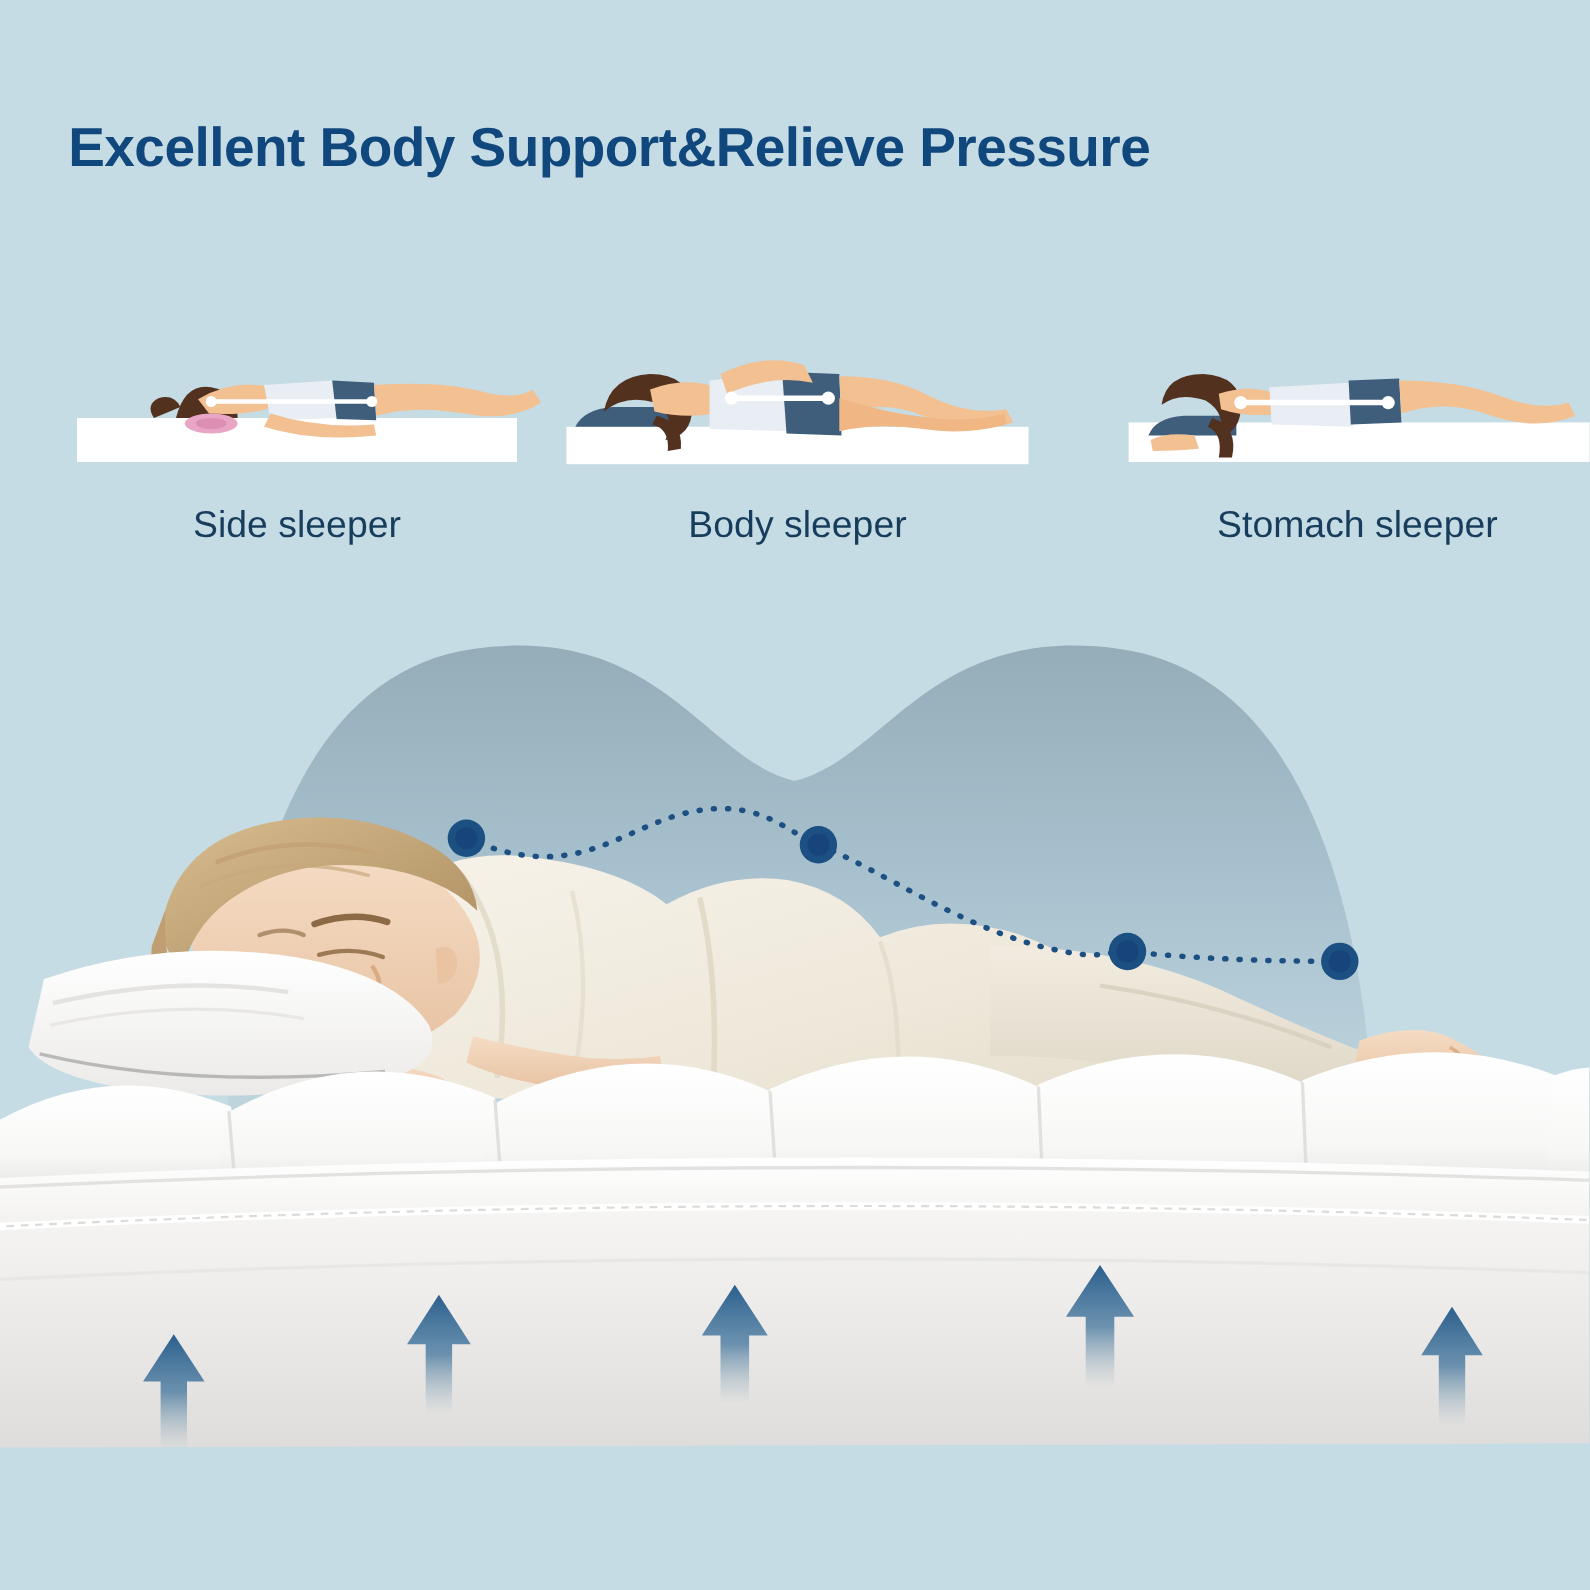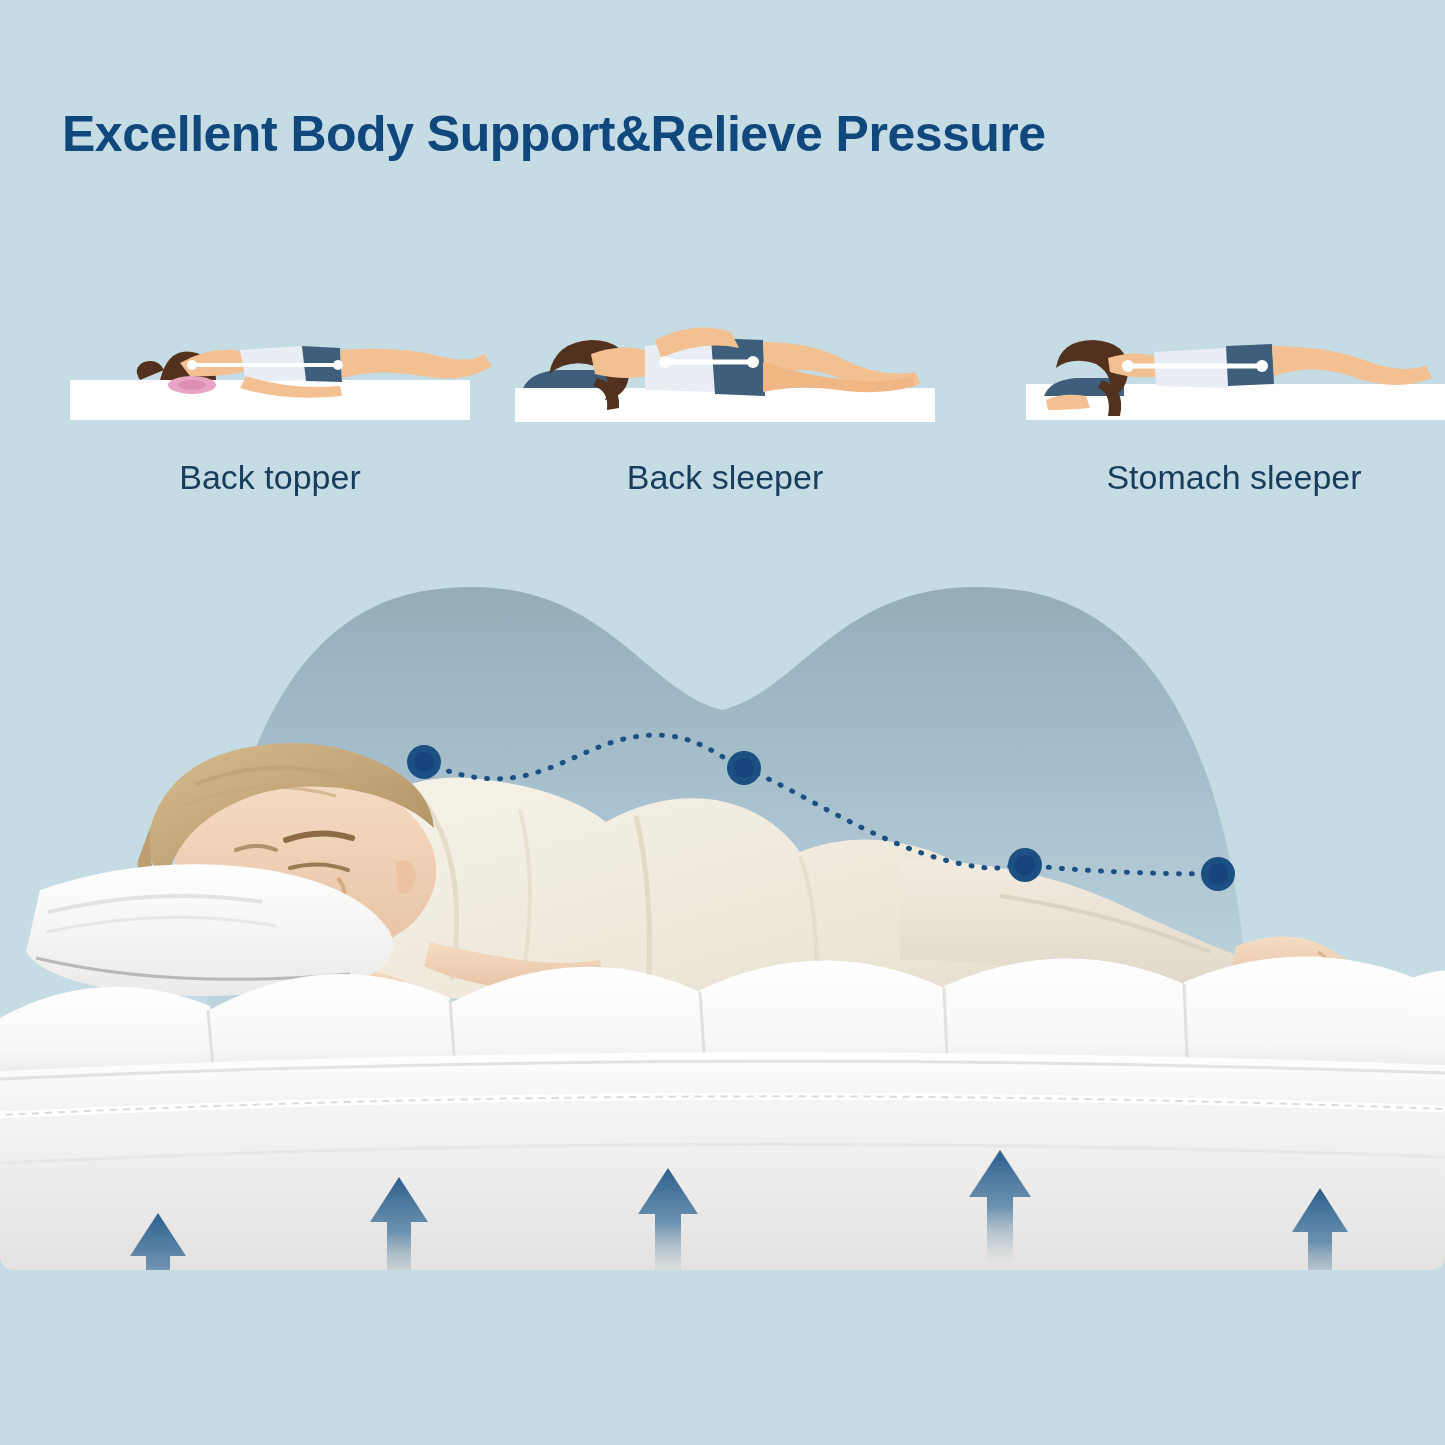--- a/index.html
+++ b/index.html
@@ -1,21 +1,21 @@
 <!DOCTYPE html>
 <html><head>
 <meta charset="utf-8">
 <style>
   html,body{margin:0;padding:0;}
   body{
     width:1445px;height:1445px;overflow:hidden;position:relative;
     background:#c6dce4;
     font-family:"Liberation Sans","DejaVu Sans",sans-serif;
   }
-  #stage{position:absolute;inset:0;width:1445px;height:1270px;overflow:hidden;border-radius:14px;}
+  #stage{position:absolute;inset:0;width:1445px;height:1445px;overflow:hidden;}
 
   
   .bg-base{position:absolute;inset:0;background:#c6dce4;}
   .bg-wave{position:absolute;left:0;top:520px;width:1445px;height:560px;}
 
   
   .headline{
     position:absolute;left:62px;top:108px;width:1330px;
     font-size:50px;font-weight:bold;color:#10477c;letter-spacing:-0.5px;
     white-space:nowrap;line-height:1.05;
@@ -80,21 +80,21 @@
         <path d="M140,45 Q172,26 206,34 L214,50 Q190,60 150,58 Z" fill="#f2c091"></path>
         <path d="M200,32 L262,28 L268,62 L206,64 Z" fill="#e9edf4"></path>
         <path d="M262,28 L300,30 L302,64 L266,63 Z" fill="#3f5e7c"></path>
         <path d="M300,32 Q360,28 398,38 Q430,46 444,36 L452,48
                  Q424,66 382,58 Q336,50 302,60 Z" fill="#f2c091"></path>
         <path d="M206,58 Q250,72 300,68 L302,78 Q244,84 200,70 Z" fill="#f2c091"></path>
         <line x1="152" y1="47" x2="298" y2="47" stroke="#ffffff" stroke-width="4"></line>
         <circle cx="152" cy="47" r="5" fill="#ffffff"></circle>
         <circle cx="298" cy="47" r="5" fill="#ffffff"></circle>
       </svg>
-      <div class="cap">Back topper</div>
+      <div class="cap">Side sleeper</div>
     </div>
 
     <div class="card c1">
       <svg class="art" viewBox="0 0 460 110">
         <rect x="20" y="70" width="420" height="34" fill="#ffffff"></rect>
         <path d="M28,70 Q36,54 62,52 L128,52 L128,70 Z" fill="#3f5e7c"></path>
         <path d="M54,56 Q60,24 96,22 Q132,22 134,54 Q134,78 110,82
                  Q120,60 100,48 Q74,40 54,56 Z" fill="#53311f"></path>
         <path d="M102,60 Q126,66 124,90 L112,92 Q114,72 98,68 Z" fill="#53311f"></path>
         <path d="M96,36 Q128,24 156,34 L162,56 Q132,64 100,56 Z" fill="#f2c091"></path>
@@ -102,21 +102,21 @@
         <path d="M216,20 L268,22 L270,78 L220,76 Z" fill="#3f5e7c"></path>
         <path d="M160,22 Q200,2 236,14 L244,30 Q206,22 166,40 Z" fill="#f2c091"></path>
         <path d="M268,24 Q318,24 350,42 Q384,60 420,54 L426,66
                  Q386,78 344,60 Q306,44 270,60 Z" fill="#f2c091"></path>
         <path d="M268,44 Q312,58 352,62 Q390,66 418,58 L420,68
                  Q382,78 344,72 Q304,66 268,74 Z" fill="#f0b784"></path>
         <line x1="170" y1="44" x2="258" y2="44" stroke="#ffffff" stroke-width="5"></line>
         <circle cx="170" cy="44" r="6" fill="#ffffff"></circle>
         <circle cx="258" cy="44" r="6" fill="#ffffff"></circle>
       </svg>
-      <div class="cap">Back sleeper</div>
+      <div class="cap">Body sleeper</div>
     </div>
 
     <div class="card c2">
       <svg class="art" viewBox="0 0 460 110">
         <rect x="22" y="66" width="420" height="36" fill="#ffffff"></rect>
         <path d="M40,78 Q46,62 72,60 L120,60 L120,78 Z" fill="#3f5e7c"></path>
         <path d="M52,50 Q56,22 90,22 Q124,24 124,52 Q124,74 104,80
                  Q112,58 92,46 Q68,38 52,50 Z" fill="#53311f"></path>
         <path d="M98,62 Q122,70 116,98 L104,98 Q108,76 94,70 Z" fill="#53311f"></path>
         <path d="M42,82 Q58,74 82,78 L86,90 Q62,92 44,92 Z" fill="#f2c091"></path>

